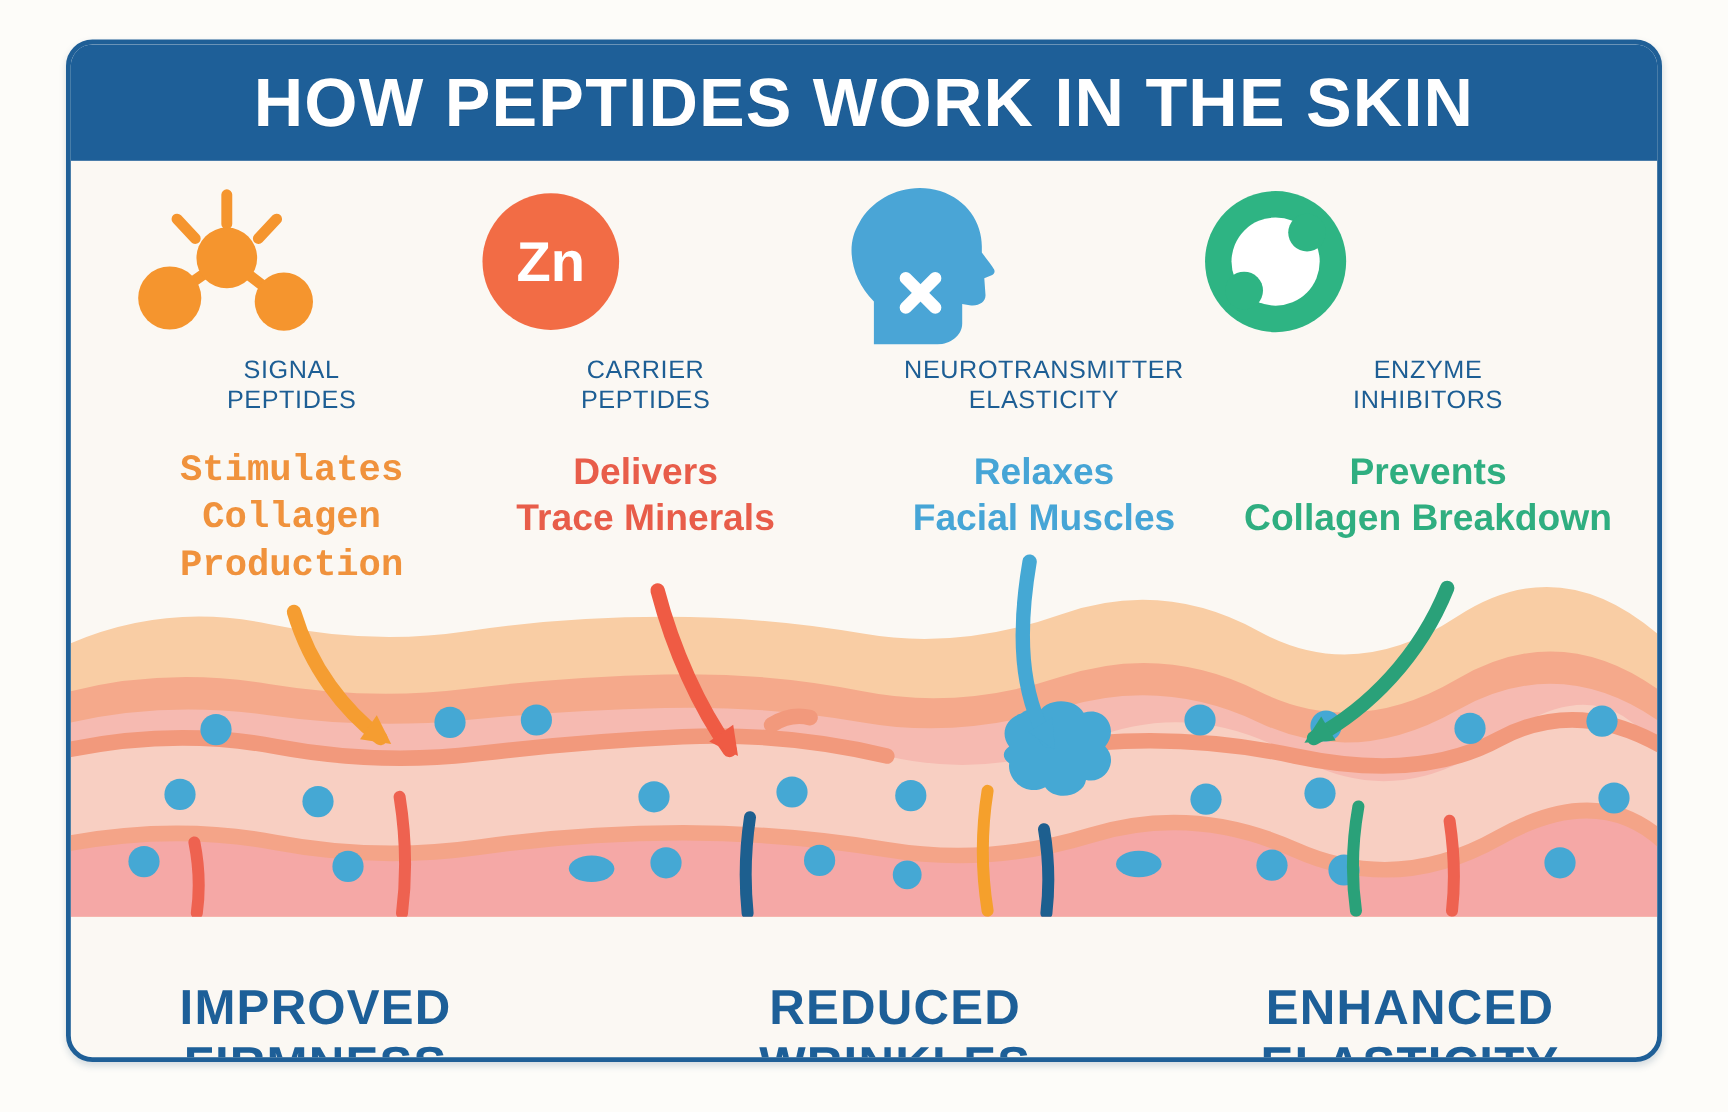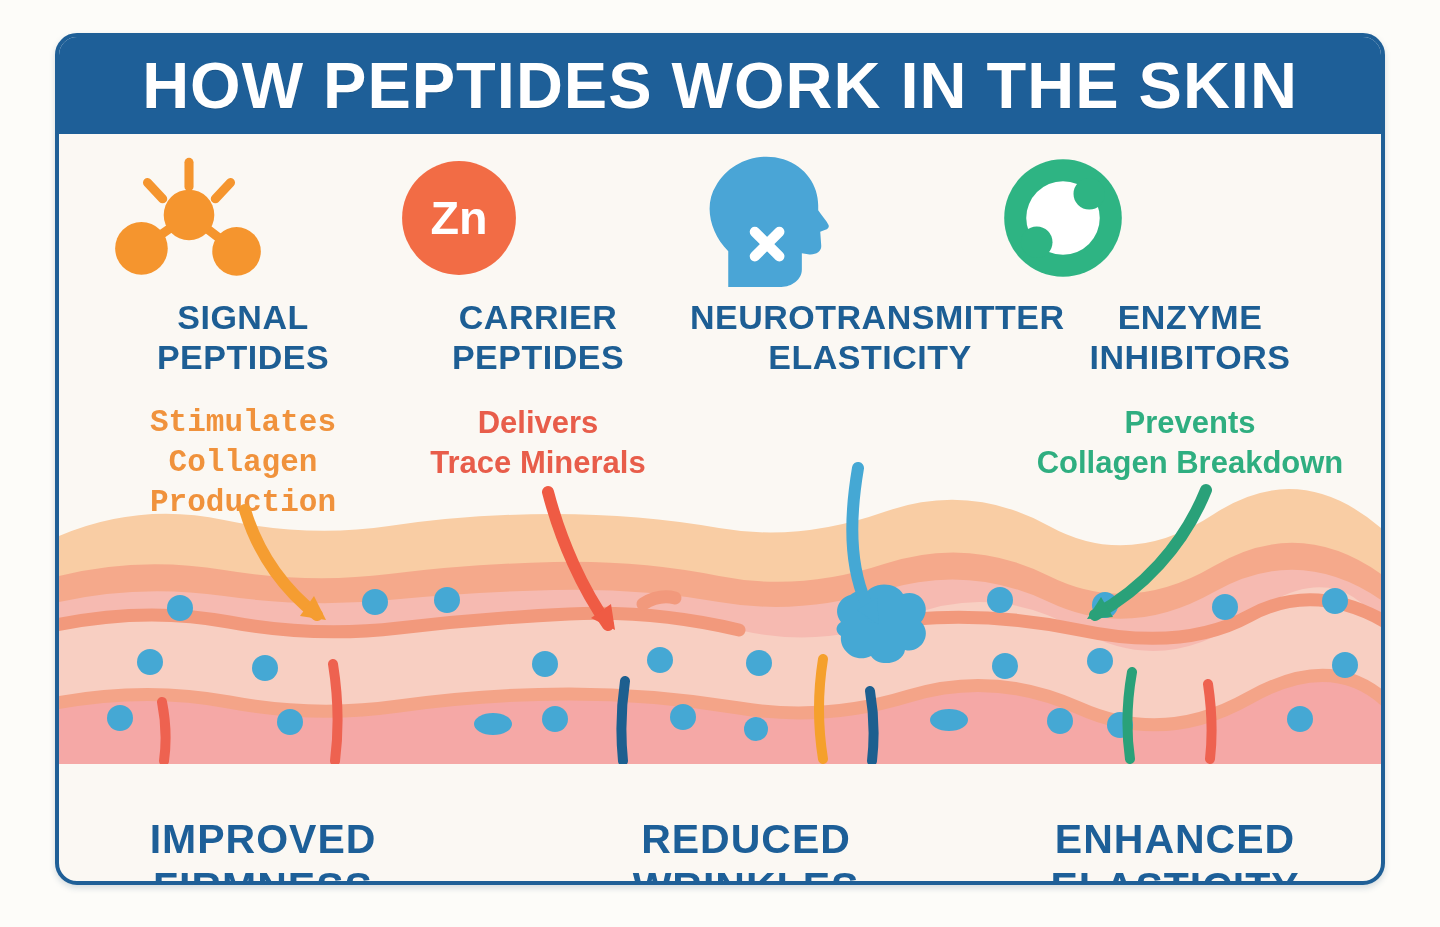--- a/index.html
+++ b/index.html
@@ -12,31 +12,31 @@
     position:absolute; left:55px; top:33px; width:1330px; height:852px;
     box-sizing:border-box; border:4px solid #1f5f97; border-radius:22px;
     background:#fbf8f3; overflow:hidden;
     box-shadow:0 3px 6px rgba(30,70,110,.18);
   }
   .banner {
     position:absolute; left:0; top:0; right:0; height:97px;
     display:flex; align-items:center; justify-content:center;
   }
   .banner-title {
-    color:#ffffff; font-size:65px; font-weight:bold; letter-spacing:1px;
+    color:#ffffff; font-size:57px; font-weight:bold; letter-spacing:1px;
     text-shadow:0 1px 0 rgba(0,0,0,.12);
   }
   .col { position:absolute; top:112px; text-align:center; }
   .col-1 { left:44px;  width:280px; }
   .col-2 { left:339px; width:280px; }
   .col-3 { left:631px; width:360px; }
   .col-4 { left:941px; width:380px; }
   .col-icon { height:138px; display:flex; align-items:center; justify-content:flex-start; }
   .col-name {
-    margin-top:10px; font-weight:bold; font-size:34px; line-height:1.18;
+    margin-top:10px; font-weight:normal; font-size:21px; line-height:1.18;
     letter-spacing:.5px; white-space:pre-line;
   }
   .col-benefit {
     margin-top:26px; font-weight:bold; font-size:31px; line-height:1.28;
     white-space:pre-line;
   }
   .skin-svg { position:absolute; left:0; top:437px; width:1322px; height:290px; }
   .arrow-overlay { position:absolute; left:0; top:0; width:1322px; height:844px; pointer-events:none; }
   .outcome {
     position:absolute; top:778px; font-weight:bold; font-size:41px;
@@ -102,20 +102,22 @@
                    C135,76 134,78 131,79 L126,81 L127,95 C127,101 121,104 114,103
                    L108,102 L108,118 C108,128 98,135 88,135 Z" fill="#4aa5d6"></path>
           <g stroke="#ffffff" stroke-width="10" stroke-linecap="round" fill="none">
             <path d="M62,81 L86,105"></path>
             <path d="M86,81 L62,105"></path>
           </g>
         </svg>
       </div>
       <div class="col-name" style="color: rgb(29, 94, 148);">NEUROTRANSMITTER
 ELASTICITY</div>
+      <div class="col-benefit" style="color: rgb(70, 165, 214);">Relaxes
+Facial Muscles</div>
     </div>
 
     <div class="col col-4">
       <div class="col-icon">
         <svg width="126" height="126" viewBox="0 0 120 120" aria-hidden="true">
           <circle cx="60" cy="60" r="56" fill="#2eb483"></circle>
           <circle cx="60" cy="60" r="35" fill="#ffffff"></circle>
           <g fill="#2eb483">
             <circle cx="85" cy="37" r="15"></circle>
             <circle cx="35" cy="83" r="15"></circle>

